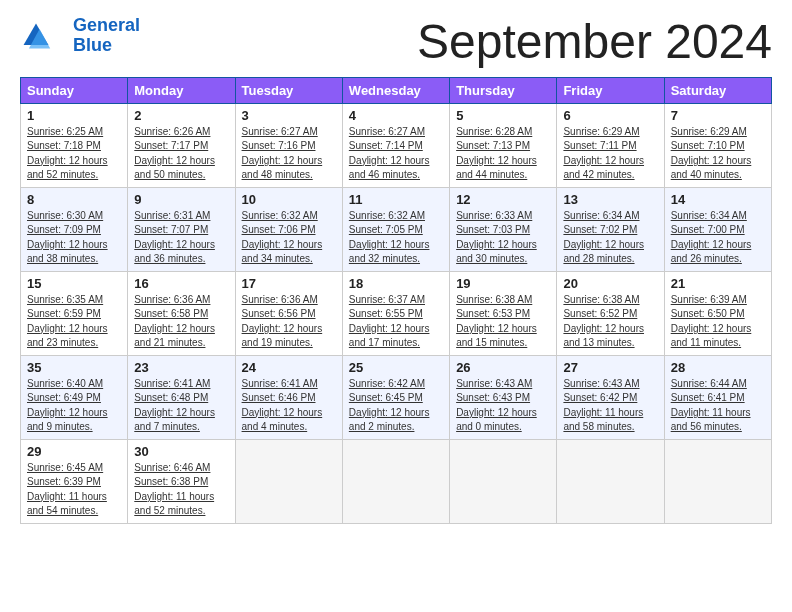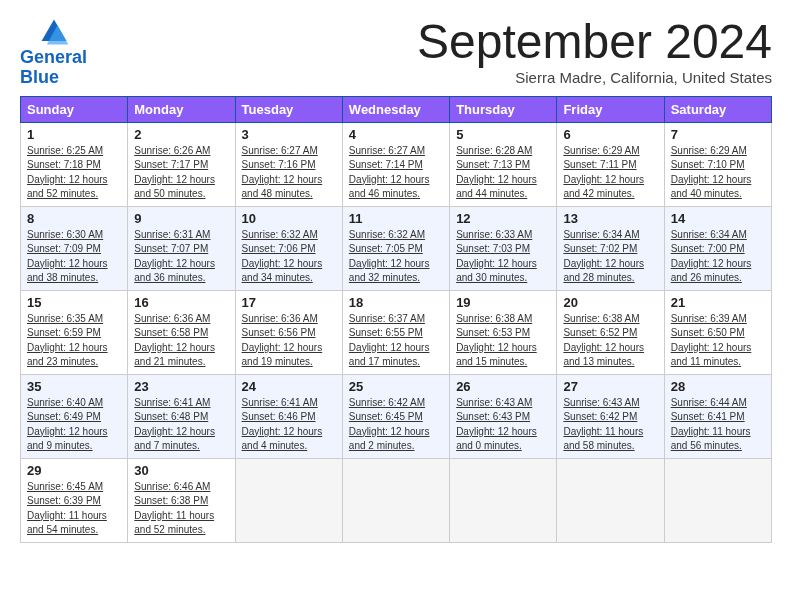--- a/index.html
+++ b/index.html
@@ -15,22 +15,21 @@
     }
     .header-row {
       display: flex;
       align-items: flex-start;
       justify-content: space-between;
       margin-bottom: 8px;
     }
     .logo {
       display: flex;
       align-items: center;
-      gap: 0;
-      flex-direction: column;
+      gap: 21px;
     }
     .logo-text {
       font-size: 18px;
       color: #222;
       line-height: 1.1;
     }
     .logo-text span {
       color: #1565c0;
       font-weight: bold;
     }
@@ -104,21 +103,20 @@
         <polygon points="18,4 32,28 4,28" fill="#1565c0"></polygon>
         <polygon points="22,10 34,32 10,32" fill="#42a5f5" opacity="0.7"></polygon>
       </svg>
       <div class="logo-text">
         <div><span>General</span></div>
         <div><span>Blue</span></div>
       </div>
     </div>
     <div class="title-block">
       <div class="month-title">September 2024</div>
-      <div class="location">Sierra Madre, California, United States</div>
     </div>
   </div>
 
   <table>
     <thead>
       <tr>
         <th>Sunday</th>
         <th>Monday</th>
         <th>Tuesday</th>
         <th>Wednesday</th>

